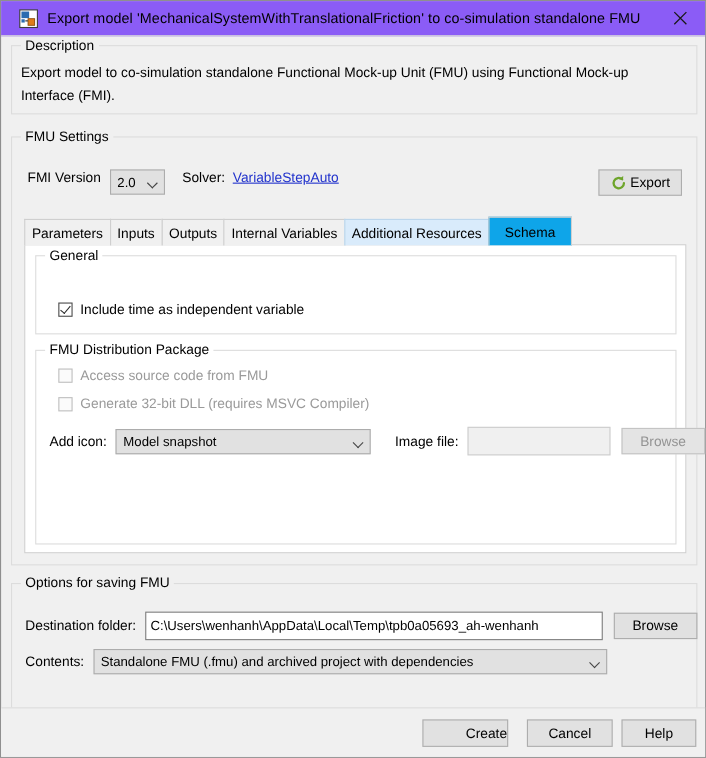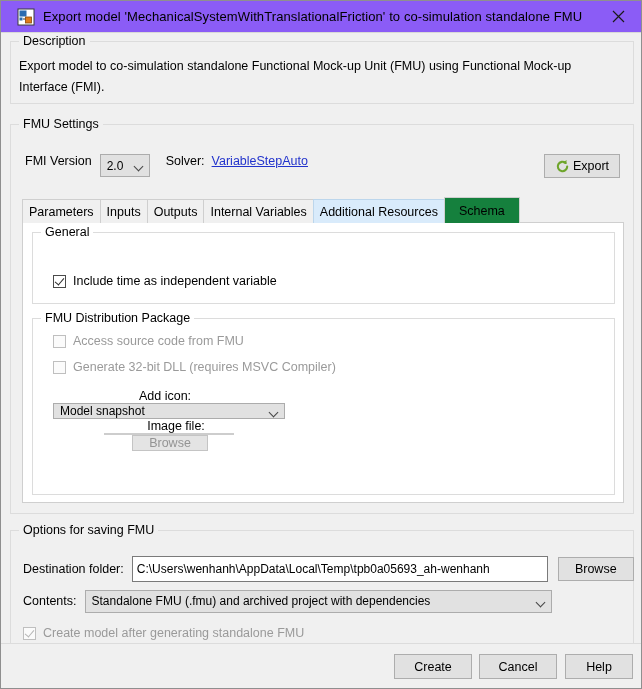--- a/index.html
+++ b/index.html
@@ -214,21 +214,21 @@
     align-items: center;
     padding: 0 6px;
     font-size: 12.5px;
     color: #000;
     cursor: default;
     margin-right: -1px;
     white-space: nowrap;
   }
   .tab.hover { background: #d9ebfb; border-color: #bcd6ec; }
   .tab.active {
-    background: #15803d;
+    background: #0ea5e9;
     height: 26px;
     border-color: #cfcfcf;
     position: relative;
     z-index: 4;
     padding: 8px 14px;
   }
 
   
   .tabpanel {
     position: absolute;
@@ -295,21 +295,20 @@
   .chklabel { font-size: 12.5px; color: #000; white-space: nowrap; }
 
   
   .addicon-row {
     position: absolute;
     left: 12px;
     top: 70px;
     display: flex;
     align-items: center;
     height: 24px;
-    flex-direction: column;
   }
   #combo-addicon { width: 232px; margin-left: 8px; }
 
   .imagefile-lbl { margin-left: 22px; }
 
   .textfield {
     box-sizing: border-box;
     height: 26px;
     background: #ffffff;
     border: 1px solid #7a7a7a;
@@ -357,21 +356,21 @@
     min-height: 44px;
     border-top: 1px solid #dcdcdc;
     background: #f0f0f0;
   }
   .footer .btn {
     position: absolute;
     top: 10px;
     width: 78px;
     height: 25px;
   }
-  #btn-create { right: 169px; }
+  #btn-create { right: 179px; justify-content: flex-end; }
   #btn-cancel { right: 84px; }
   #btn-help   { right: 8px; width: 68px; }
 </style>
 </head>
 <body>
 
 <div id="dialog">
 
   <div class="titlebar">
     <div class="title-icon">
@@ -500,24 +499,20 @@
       </div>
 
       <div class="opt-row" id="row-contents">
         <span class="lbl">Contents:</span>
         <div class="combo" id="combo-contents">
           <span class="cval">Standalone FMU (.fmu) and archived project with dependencies</span>
           <span class="carrow"></span>
         </div>
       </div>
 
-      <div class="opt-row chkrow disabled" id="row-createmodel">
-        <span class="chkbox checked"></span>
-        <span class="chklabel">Create model after generating standalone FMU</span>
-      </div>
 
       <div class="opt-row" id="row-archive">
         <span class="lbl">Name of project archive (.mlproj):</span>
         <div class="textfield" id="fld-archive">
           <span>MechanicalSystemWithTranslationalFriction_fmu</span>
         </div>
       </div>
     </div>
 
   </div>

